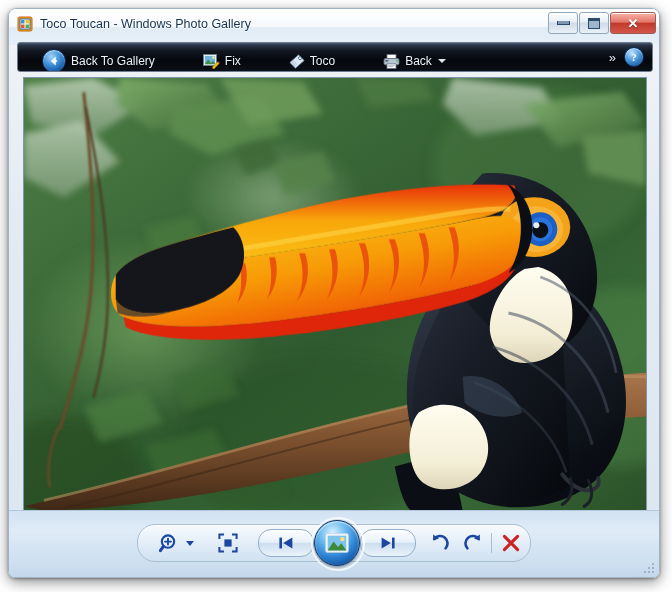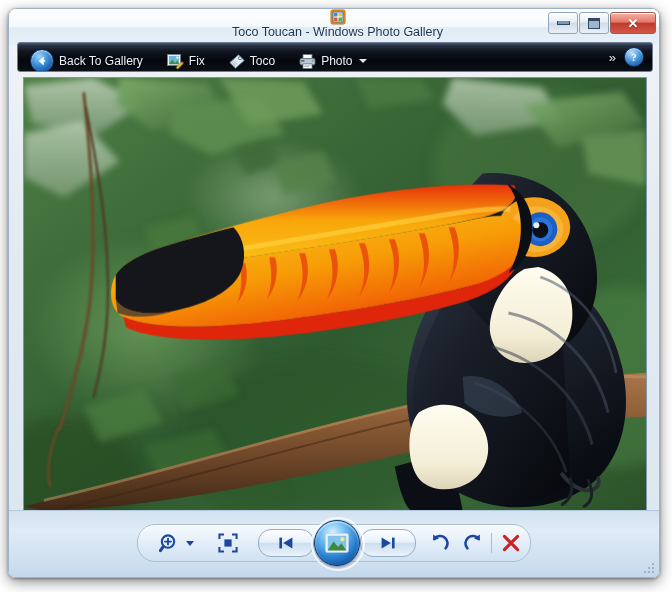--- a/index.html
+++ b/index.html
@@ -29,21 +29,21 @@
   
   #frame-glass{
     position:absolute;left:0;top:0;width:100%;height:36px;
     background:linear-gradient(to bottom,rgba(255,255,255,.95) 0%,rgba(246,250,253,.85) 48%,rgba(222,234,244,.85) 52%,rgba(230,240,248,.9) 100%);
     pointer-events:none;
   }
 
   
   #titlebar{
     position:absolute;left:0;top:0;width:100%;height:30px;
-    display:flex;align-items:center;flex-direction:column;
+    display:flex;align-items:center;
   }
   #title-icon{
     margin-left:8px;width:16px;height:16px;position:relative;flex:0 0 auto;
   }
   #title-text{
     margin-left:7px;font-size:12.5px;color:#16324f;
     text-shadow:0 1px 0 rgba(255,255,255,.9);
     white-space:nowrap;
   }
   #wincontrols{
@@ -76,21 +76,21 @@
     position:absolute;left:8px;top:33px;width:636px;height:30px;
     border-radius:3px;
     background:linear-gradient(to bottom,#4a5a72 0%,#2b3547 8%,#10151f 30%,#05070c 62%,#0b1018 100%);
     border:1px solid #6d7c90;
     box-sizing:border-box;
     display:flex;align-items:center;
     overflow:hidden;
   }
   .tb-item{
     display:flex;align-items:center;height:100%;
-    padding:0 12px;color:#e9f1fb;font-size:12px;white-space:nowrap;
+    padding:0 24px;color:#e9f1fb;font-size:12px;white-space:nowrap;
     text-shadow:0 1px 1px rgba(0,0,0,.8);
     margin-top:8px;
   }
   .tb-label{margin-left:5px;}
   .caret{
     margin-left:6px;width:0;height:0;
     border-left:4px solid transparent;border-right:4px solid transparent;
     border-top:4px solid #dce7f5;
   }
   #tb-spacer{flex:1 1 auto;}
@@ -266,21 +266,21 @@
         <span class="ic-print">
           <svg width="17" height="15" viewBox="0 0 17 15">
             <rect x="4" y="0.6" width="9" height="4.2" fill="#ffffff" stroke="#6f7b88" stroke-width="0.8"></rect>
             <rect x="1" y="4.6" width="15" height="6.2" rx="1.4" fill="#b9c6d3" stroke="#5d6c7b" stroke-width="0.9"></rect>
             <rect x="2.2" y="6.2" width="3.2" height="1.4" fill="#4a5866"></rect>
             <circle cx="13.9" cy="6.9" r="0.9" fill="#57c257"></circle>
             <rect x="4" y="9.8" width="9" height="4.6" fill="#ffffff" stroke="#6f7b88" stroke-width="0.8"></rect>
             <path d="M5.2 11.2 H11.8 M5.2 12.6 H10.4" stroke="#9aa6b3" stroke-width="0.8"></path>
           </svg>
         </span>
-        <span class="tb-label">Photo</span>
+        <span class="tb-label">Back</span>
         <span class="caret"></span>
       </div>
 
 
       <div id="tb-spacer"></div>
 
       <span class="chev">»</span>
       <span class="ic-help">?</span>
     </div>
 

